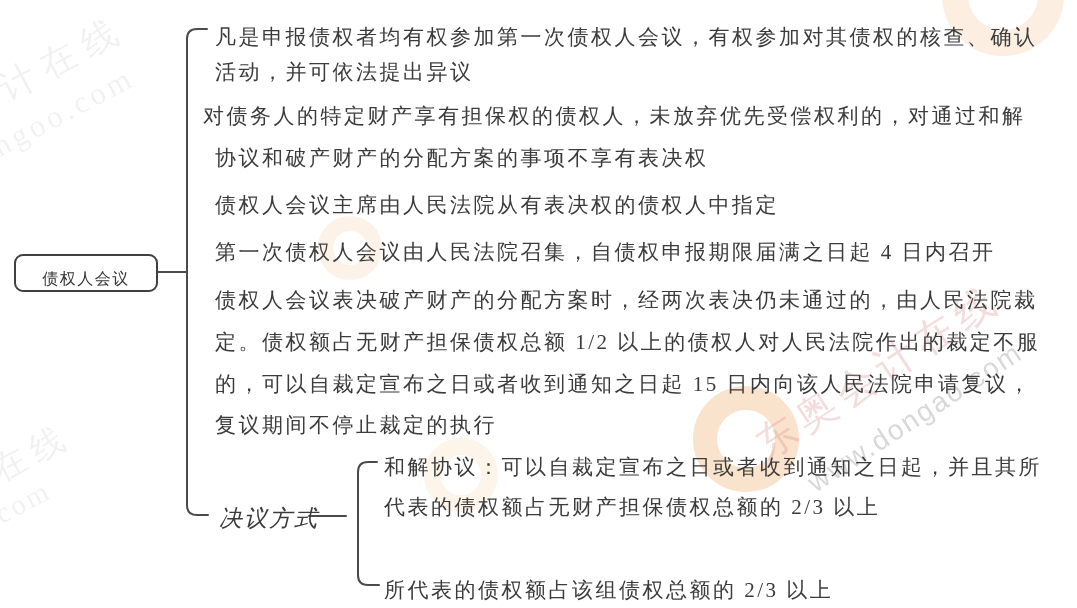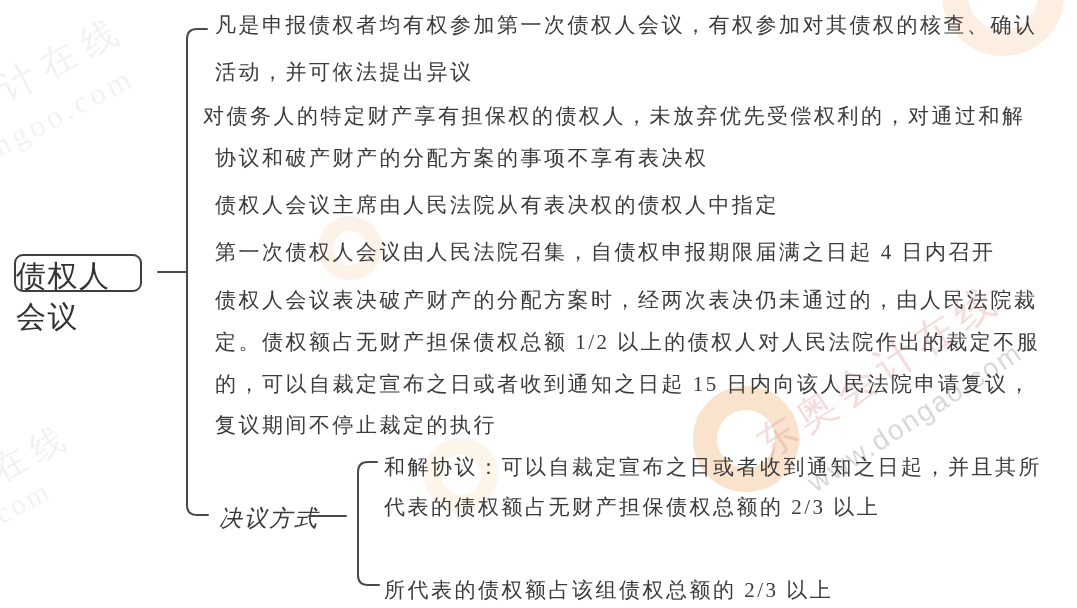--- a/index.html
+++ b/index.html
@@ -14,25 +14,25 @@
     position:absolute;
     white-space:nowrap;
     font-size:21px;
     line-height:24px;
     letter-spacing:2.5px;
     color:#3b3b3b;
   }
   .node-box{
     position:absolute;
     left:14px;top:254px;
-    width:128px;height:38px;
+    width:144px;height:38px;
     border:2px solid #3f3f3f;
     border-radius:9px;
-    display:flex;align-items:flex-start;justify-content:center;
-    font-size:30px;
+    display:flex;align-items:flex-end;justify-content:center;
+    font-size:16px;
     letter-spacing:1.5px;
     color:#333333;
     box-sizing:border-box;
     background:transparent;
   }
   .sub-node{
     position:absolute;
     left:219px;top:503px;
     font-size:23px;
     letter-spacing:2px;
@@ -97,21 +97,21 @@
 
     <path d="M 309 516 L 346 516" fill="none" stroke="#4a4a4a" stroke-width="2" stroke-linecap="round"></path>
 
     <path d="M 377 462 L 368 462 Q 358 462 358 472 L 358 575 Q 358 585 368 585 L 379 585" fill="none" stroke="#4a4a4a" stroke-width="2" stroke-linecap="round"></path>
   </svg>
 
   <div class="node-box">
     <span>债权人会议</span>
   </div>
 
-  <div class="t" style="left:215px;top:13px">凡是申报债权者均有权参加第一次债权人会议，有权参加对其债权的核查、确认</div>
+  <div class="t" style="left:215px;top:25px">凡是申报债权者均有权参加第一次债权人会议，有权参加对其债权的核查、确认</div>
   <div class="t" style="left:215px;top:60px">活动，并可依法提出异议</div>
 
   <div class="t" style="left:203px;top:104px">对债务人的特定财产享有担保权的债权人，未放弃优先受偿权利的，对通过和解</div>
   <div class="t" style="left:215px;top:146px">协议和破产财产的分配方案的事项不享有表决权</div>
 
   <div class="t" style="left:215px;top:193px">债权人会议主席由人民法院从有表决权的债权人中指定</div>
 
   <div class="t" style="left:215px;top:240px">第一次债权人会议由人民法院召集，自债权申报期限届满之日起 4 日内召开</div>
 
   <div class="t" style="left:215px;top:288px">债权人会议表决破产财产的分配方案时，经两次表决仍未通过的，由人民法院裁</div>

